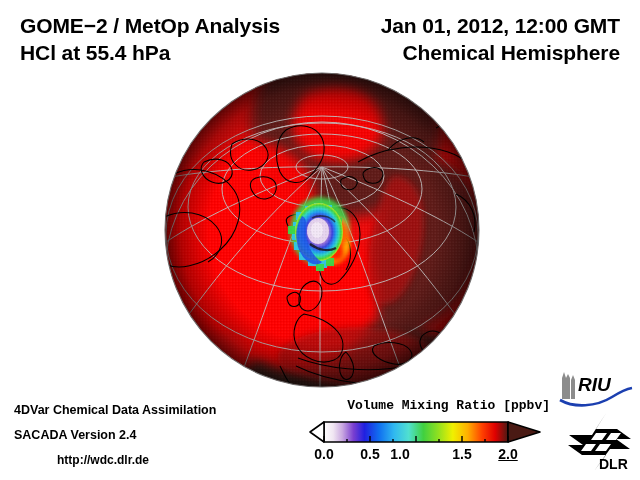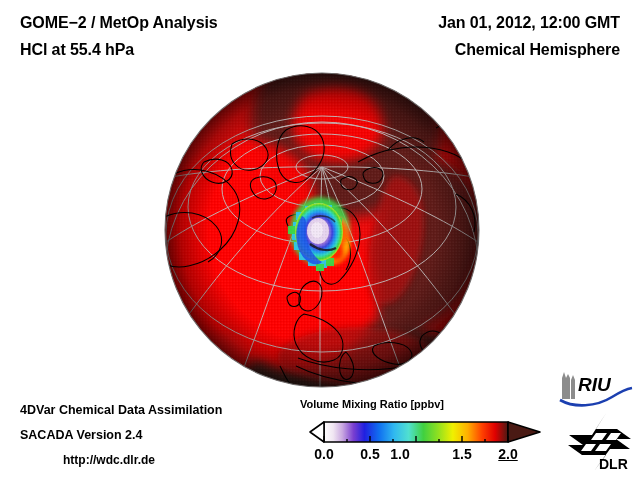--- a/index.html
+++ b/index.html
@@ -1,35 +1,35 @@
 <!DOCTYPE html>
 <html><head>
 <meta charset="utf-8">
 <style>
   html,body{margin:0;padding:0;background:#ffffff;}
   body{width:640px;height:480px;position:relative;overflow:hidden;
        font-family:"Liberation Sans",sans-serif;color:#000;}
 
-  .hdr{position:absolute;font-weight:bold;font-size:16px;letter-spacing:-0.1px;white-space:nowrap;}
+  .hdr{position:absolute;font-weight:bold;font-size:21px;letter-spacing:-0.1px;white-space:nowrap;}
   #hdr-title1{left:20px;top:14px;}
   #hdr-title2{left:20px;top:41px;}
   #hdr-date{right:20px;top:14px;text-align:left;}
   #hdr-region{right:20px;top:41px;text-align:right;}
 
-  .foot{position:absolute;left:20px;font-weight:bold;font-size:12.5px;white-space:nowrap;}
+  .foot{position:absolute;left:14px;font-weight:bold;font-size:12.5px;white-space:nowrap;}
   #foot1{top:403px;}
   #foot2{top:428px;}
   #foot3{top:453px;font-size:12px;padding-left:43px;}
 
   #globe-wrap{position:absolute;left:160px;top:66px;width:324px;height:328px;}
   #globe-svg{display:block;width:324px;height:328px;}
 
   #cbar-block{position:absolute;left:300px;top:398px;width:250px;height:78px;}
-  #cbar-title{position:absolute;left:0;top:0;width:250px;text-align:left;
-              font-weight:bold;font-size:11px;white-space:nowrap;}
+  #cbar-title{position:absolute;left:0;top:0;width:250px;text-align:right;
+              font-weight:bold;font-size:13px;white-space:nowrap;font-family:Liberation Mono, monospace;}
   #cbar-svg{position:absolute;left:8px;top:22px;}
   #cbar-ticks{position:absolute;left:0;top:48px;width:250px;height:20px;}
   .tick-lbl{position:absolute;font-weight:bold;font-size:14px;transform:translateX(-50%);
             white-space:nowrap;}
 
   #riu-logo{position:absolute;left:556px;top:369px;width:78px;height:38px;}
   #dlr-logo{position:absolute;left:566px;top:411px;width:68px;height:62px;}
 </style>
 </head>
 <body>

